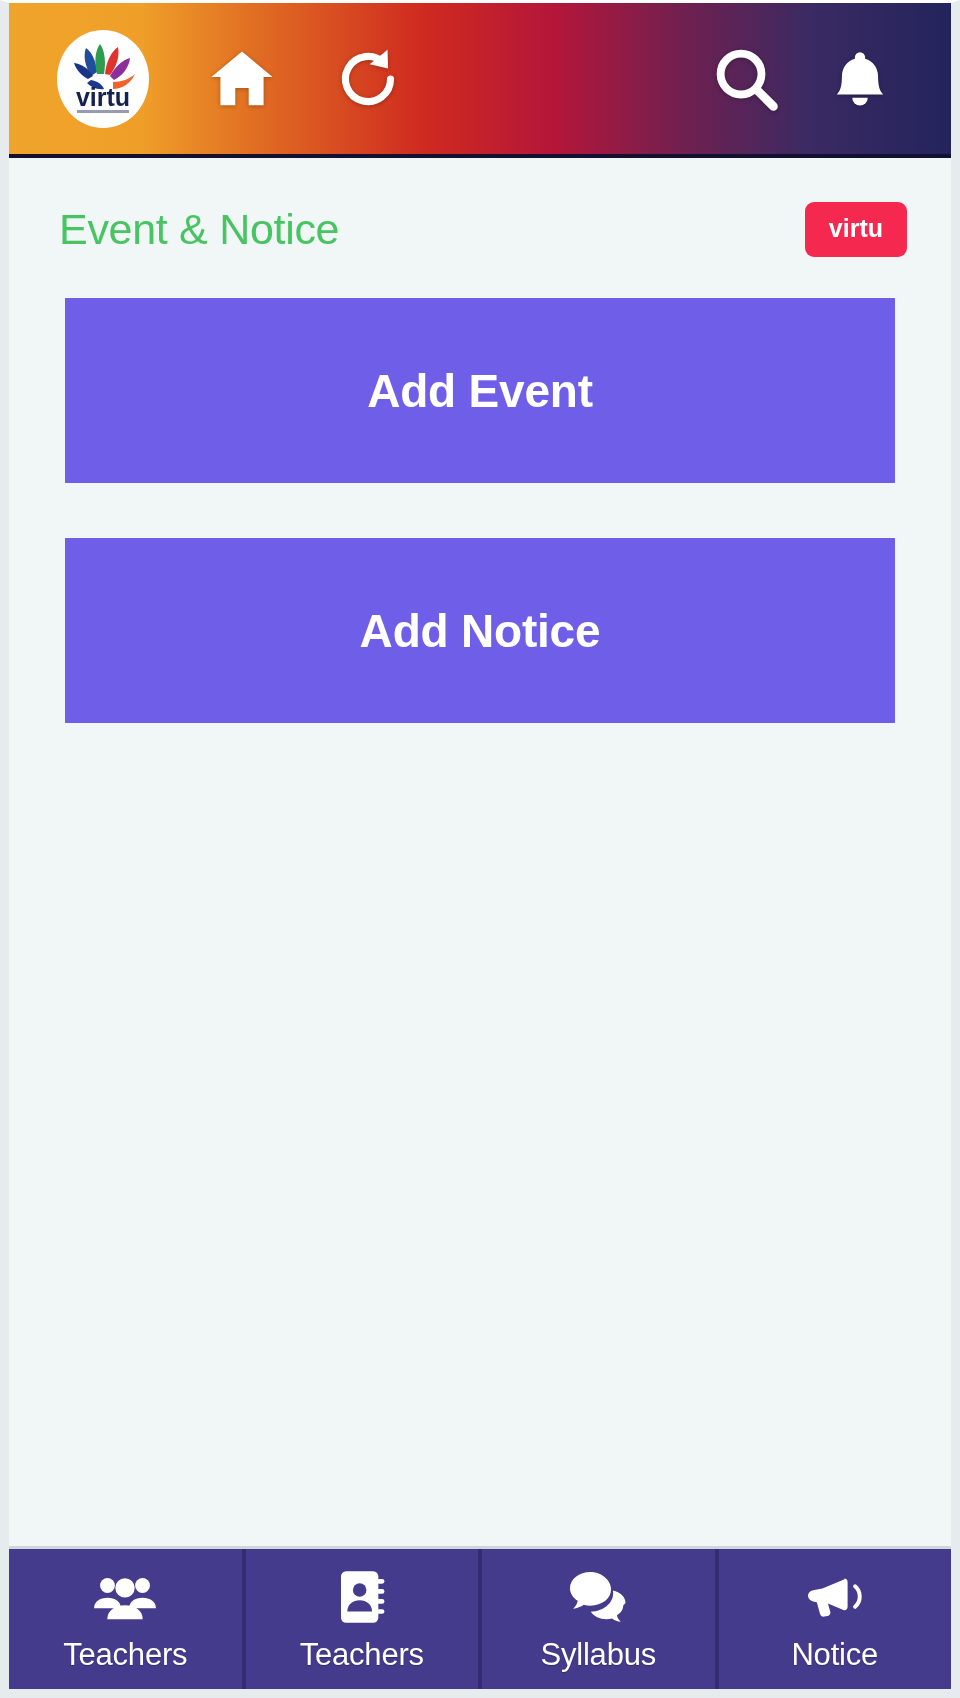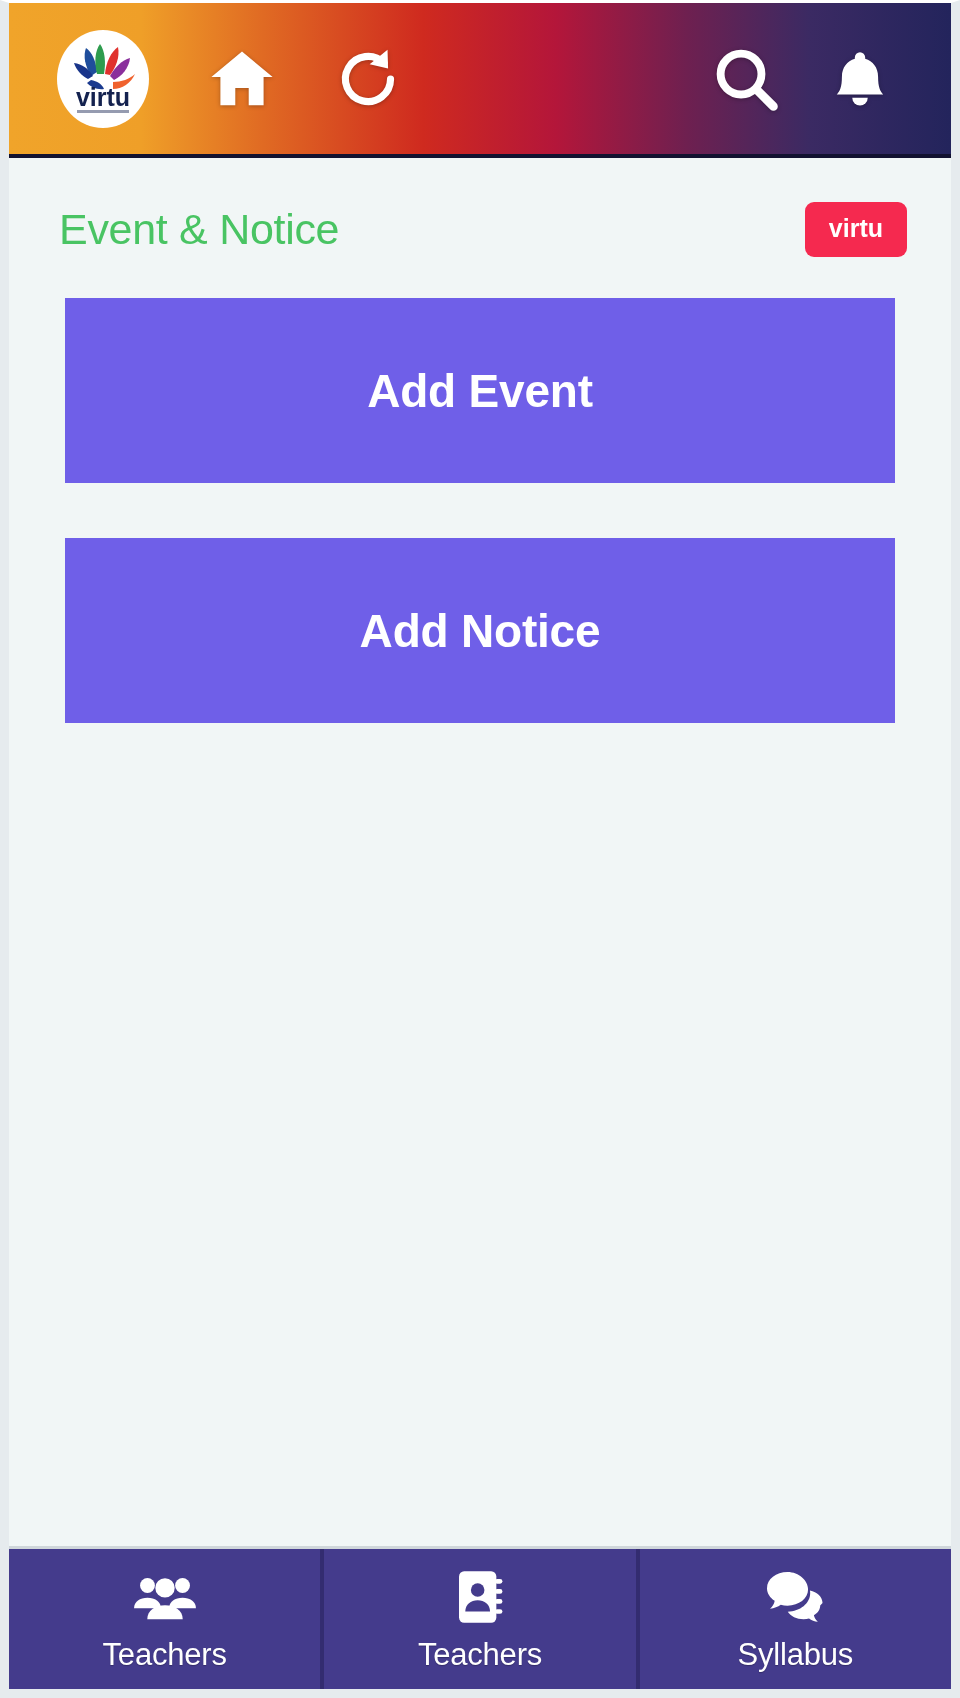--- a/index.html
+++ b/index.html
@@ -226,15 +226,24 @@
     <div class="nav-item">
       <span class="nav-icon">
         <svg width="62" height="56" viewBox="0 0 26 24">
           <path fill="#fff" d="M9.8 1.3C4.9 1.3 1 4.4 1 8.2c0 2.2 1.3 4.1 3.3 5.4-.2 1.3-.9 2.5-2 3.4 1.8-.2 3.4-.8 4.6-1.7 .9.2 1.9.4 2.9.4 4.9 0 8.8-3.1 8.8-6.9s-3.9-7.5-8.8-7.5z"></path>
           <path fill="#fff" d="M24.8 14.6c0-2.6-2.3-4.8-5.4-5.4 .1.4.1.8.1 1.2 0 4.3-4.3 7.8-9.6 7.9 1.2 1.9 3.8 3.2 6.8 3.2 .8 0 1.6-.1 2.3-.3 1 .8 2.4 1.3 3.8 1.4-.9-.8-1.5-1.8-1.7-2.8 1.7-1 2.7-2.6 2.7-4.2z"></path>
         </svg>
       </span>
       <span class="nav-label">Syllabus</span>
     </div>
 
+    <div class="nav-item">
+      <span class="nav-icon">
+        <svg width="62" height="56" viewBox="0 0 26 24">
+          <path fill="#fff" d="M17.6 4.2 7.6 8.4 3.6 9.1c-1.3.3-2.2 1.3-2.2 2.4s.9 2.1 2.2 2.4l1.6.3 1.4 5.1c.2.8 1 1.3 1.9 1.1l1.3-.3c.9-.2 1.4-1 1.2-1.7l-1-3.6 6.6 2.8c.9.4 1.8-.3 1.8-1.4V5.6c0-1.1-.9-1.8-1.8-1.4z"></path>
+          <path fill="none" stroke="#fff" stroke-width="1.7" stroke-linecap="round" d="M21.6 7.4c1.3 1.1 2 2.7 2 4.4s-.7 3.3-2 4.4"></path>
+        </svg>
+      </span>
+      <span class="nav-label">Notice</span>
+    </div>
 
   </div>
 </div>
 
 </body></html>

